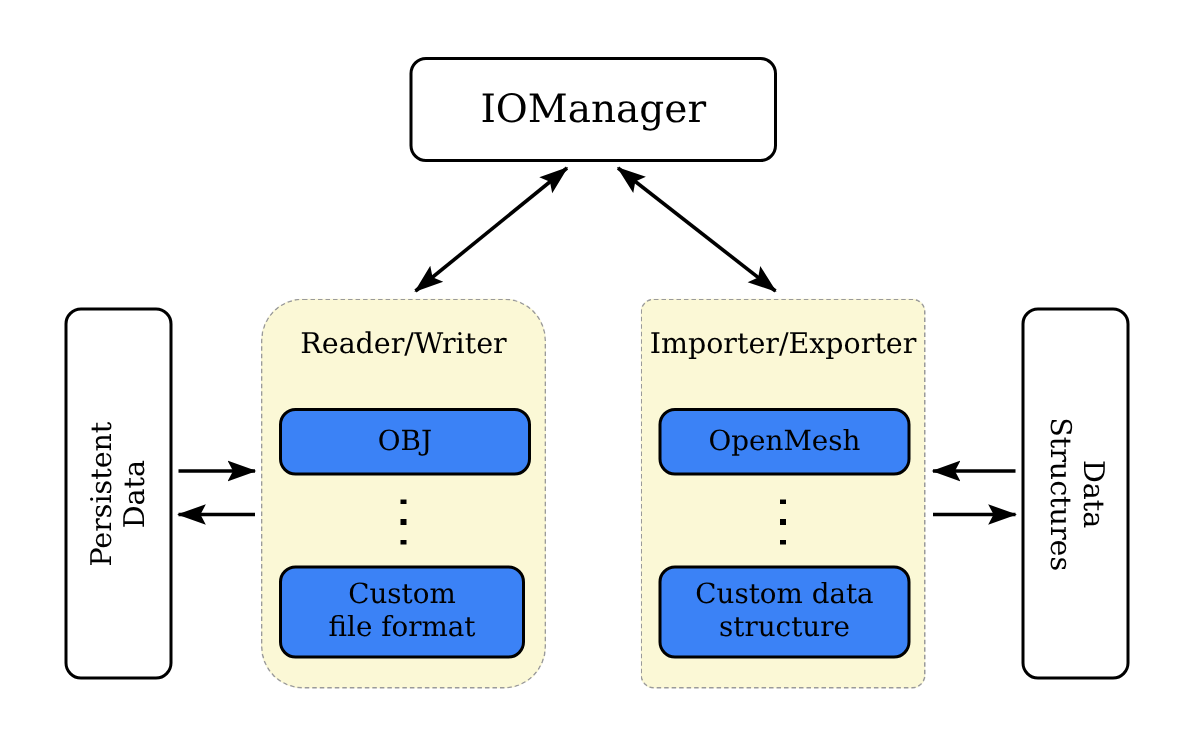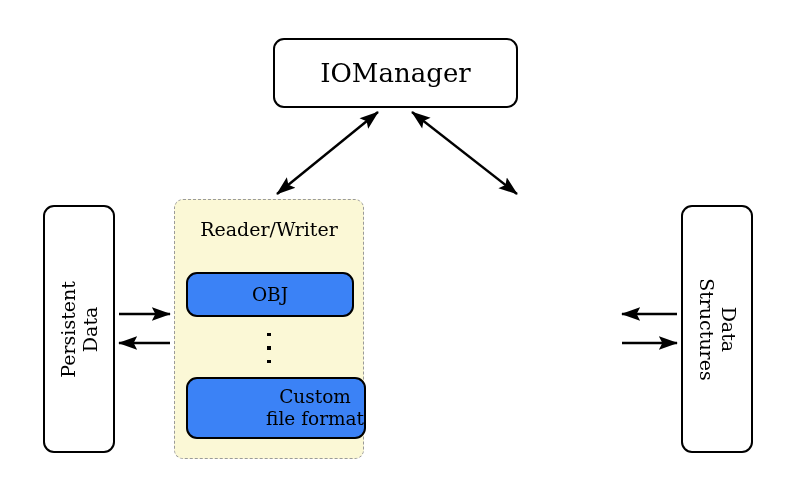--- a/index.html
+++ b/index.html
@@ -95,39 +95,57 @@
   </div>
 
   <div class="node" style="left:43px; top:205px; width:72px; height:248px;">
     <span class="node-label fs-side rot-ccw">Persistent Data</span>
   </div>
 
   <div class="node" style="left:681px; top:205px; width:72px; height:248px;">
     <span class="node-label fs-side rot-cw">Data Structures</span>
   </div>
 
-  <div class="group" style="left:174px; top:199px; width:190px; height:260px;">
+  <div class="group" style="left:174px; top:199px; width:190px; height:260px;border-radius:28px;">
     <div class="group-title fs-group" style="top:18px;">Reader/Writer</div>
 
     <div class="node filled fs-inner" style="left:11px; top:72px; width:168px; height:45px;">
       <span class="node-label">OBJ</span>
     </div>
 
     <div class="vdots" style="left:0; right:0; margin:auto; top:133px; width:4px; height:30px;">
       <span></span>
         <span></span>
         <span></span>
     </div>
 
-    <div class="node filled fs-inner" style="left:11px; top:177px; width:180px; height:62px;justify-content:flex-end;">
+    <div class="node filled fs-inner" style="left:11px; top:177px; width:164px; height:62px;">
       <span class="node-label">Custom
 file format</span>
     </div>
   </div>
 
+  <div class="group" style="left:427px; top:199px; width:190px; height:260px;">
+    <div class="group-title fs-group" style="top:18px;">Importer/Exporter</div>
+
+    <div class="node filled fs-inner" style="left:11px; top:72px; width:168px; height:45px;">
+      <span class="node-label">OpenMesh</span>
+    </div>
+
+    <div class="vdots" style="left:0; right:0; margin:auto; top:133px; width:4px; height:30px;">
+      <span></span>
+        <span></span>
+        <span></span>
+    </div>
+
+    <div class="node filled fs-inner" style="left:11px; top:177px; width:168px; height:62px;">
+      <span class="node-label">Custom data
+structure</span>
+    </div>
+  </div>
 
   <svg id="arrows" viewBox="0 0 800 489">
     <defs>
       <marker id="ah" markerWidth="9" markerHeight="9" refX="7.6" refY="3.1" orient="auto" markerUnits="strokeWidth">
         <path d="M0,0.25 L8,3.1 L0,5.95 L1.5,3.1 Z" fill="#000000"></path>
       </marker>
       <marker id="ah-start" markerWidth="9" markerHeight="9" refX="0.4" refY="3.1" orient="auto" markerUnits="strokeWidth">
         <path d="M8,0.25 L0,3.1 L8,5.95 L6.5,3.1 Z" fill="#000000"></path>
       </marker>
     </defs>

